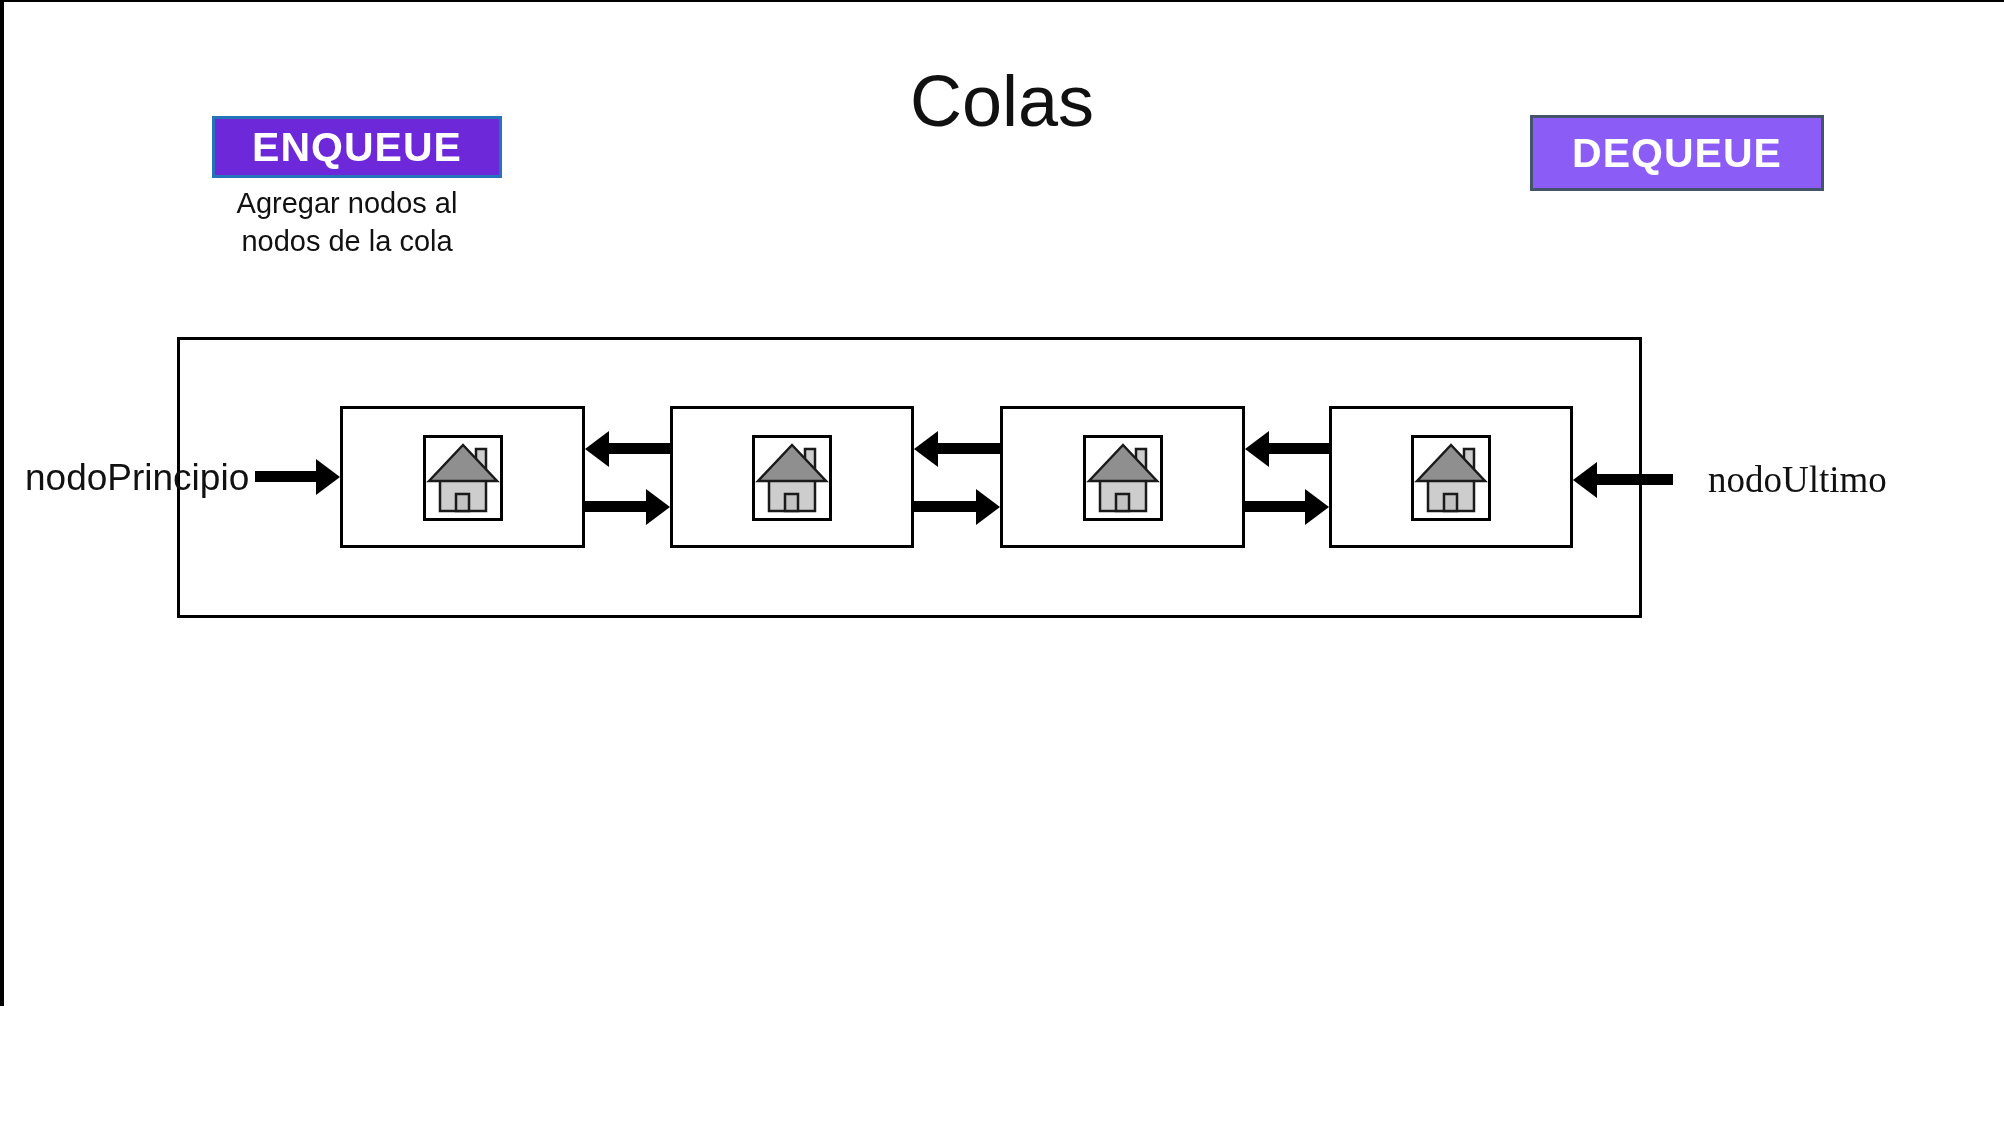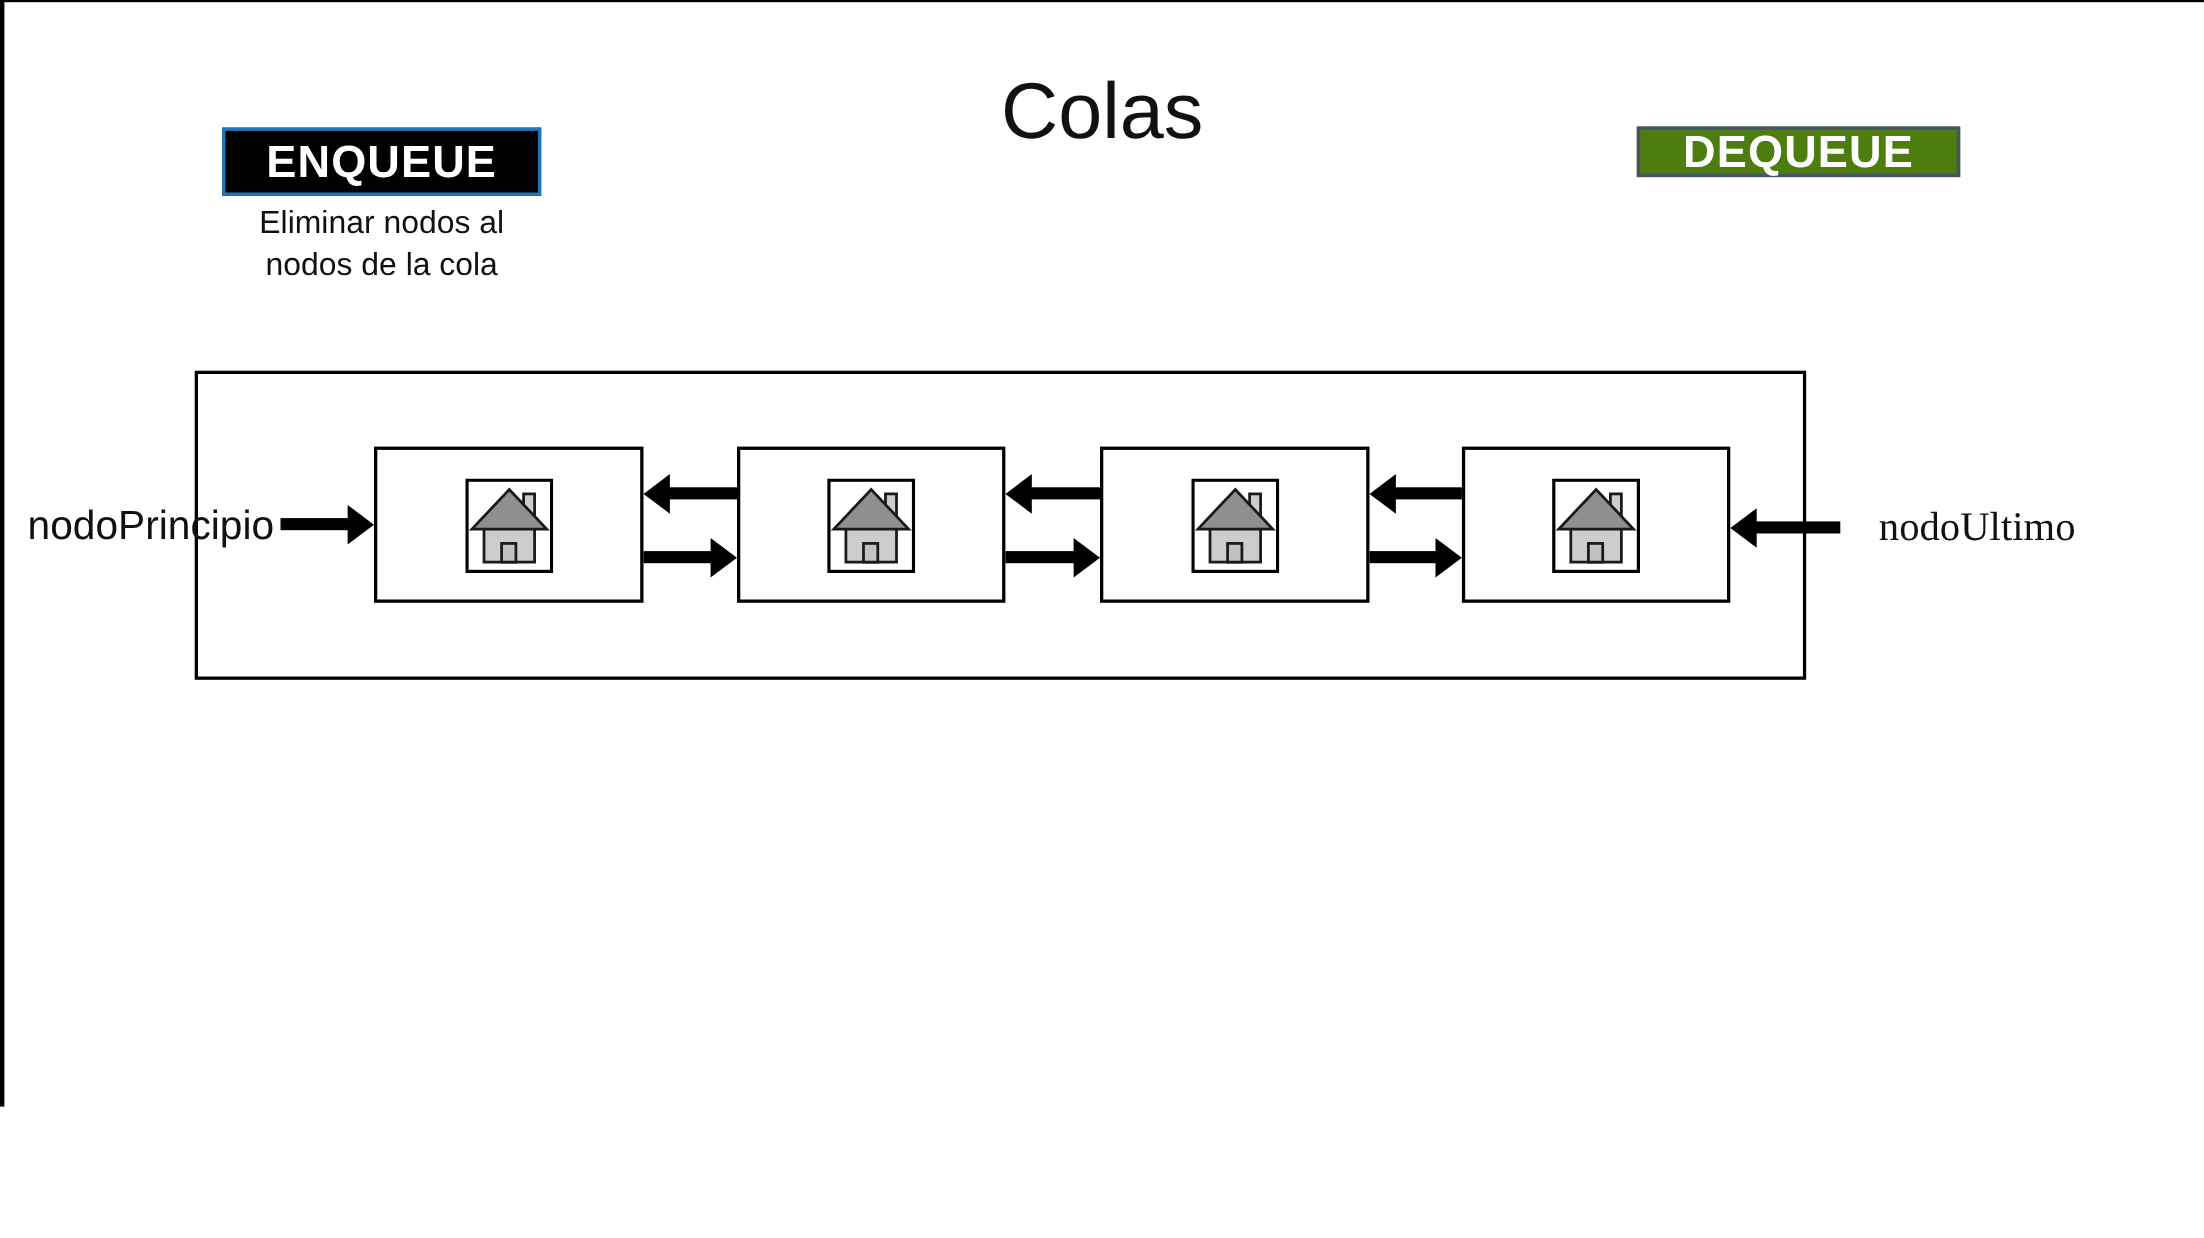--- a/index.html
+++ b/index.html
@@ -64,29 +64,29 @@
 </head>
 <body>
 
 <div id="canvas">
 
   <div class="edge-strip-left"></div>
   <div class="edge-line-top"></div>
 
   <div class="slide-title">Colas</div>
 
-  <div class="op-button" id="enqueue-btn" style="left: 202px; top: 116px; width: 290px; height: 62px; background: #000000; border: 3px solid rgb(37, 115, 185); color: rgb(255, 255, 255);">
+  <div class="op-button" id="enqueue-btn" style="left: 212px; top: 116px; width: 290px; height: 62px; background: #6d28d9; border: 3px solid rgb(37, 115, 185); color: rgb(255, 255, 255);">
     <span>ENQUEUE</span>
   </div>
   <div class="op-caption" style="left:177px;top:184px;width:340px;">
-    <div>Eliminar nodos al</div>
+    <div>Agregar nodos al</div>
     <div>nodos de la cola</div>
   </div>
 
-  <div class="op-button" id="dequeue-btn" style="left: 1488px; top: 115px; width: 294px; height: 46px; background: #4d7c0f; border: 3px solid rgb(68, 84, 106); color: rgb(255, 255, 255);">
+  <div class="op-button" id="dequeue-btn" style="left: 1530px; top: 115px; width: 294px; height: 76px; background: #8b5cf6; border: 3px solid rgb(68, 84, 106); color: rgb(255, 255, 255);">
     <span>DEQUEUE</span>
   </div>
 
   <div class="outer-rect"></div>
 
   <div class="ptr-label" style="left:25px;top:456px;">nodoPrincipio</div>
   <div class="ptr-label" style="left:1708px;top:458px;font-family:Liberation Serif, serif;">nodoUltimo</div>
 
   <div id="nodes-layer">
       <div class="queue-node" style="left: 340px; width: 245px;">

